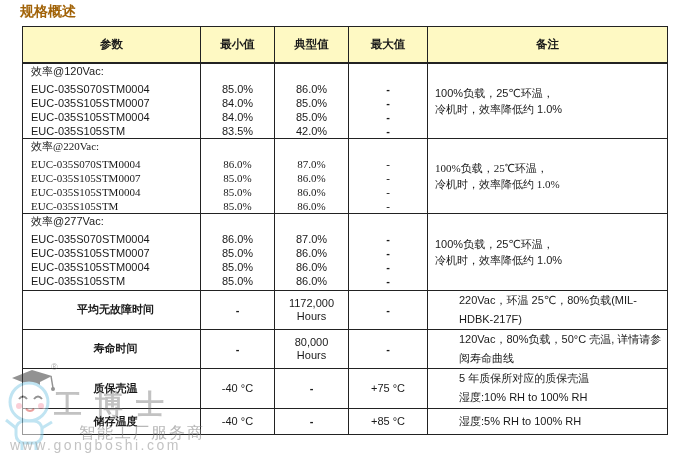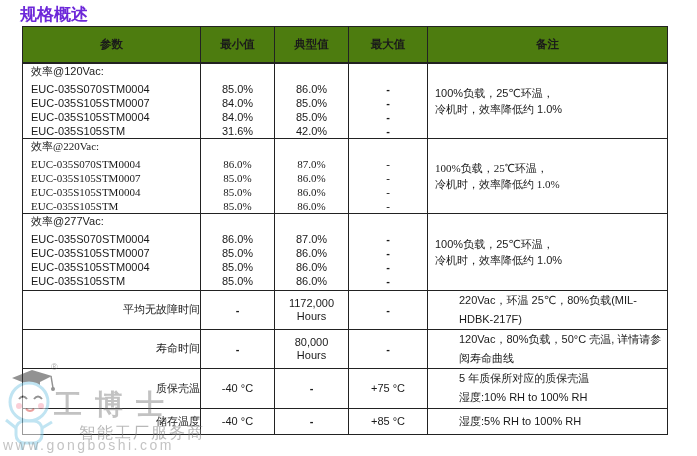--- a/index.html
+++ b/index.html
@@ -1,38 +1,38 @@
 <!DOCTYPE html>
 <html><head>
 <meta charset="utf-8">
 <style>
   * { margin:0; padding:0; box-sizing:border-box; }
   html,body { width:697px; height:456px; background:#ffffff; overflow:hidden;
               font-family:"Liberation Sans","DejaVu Sans",sans-serif; color:#1a1a1a; position:relative; }
 
-  .page-title { position:absolute; left:20px; top:3px; font-size:17px; font-weight:bold; color:#6d28d9; }
+  .page-title { position:absolute; left:20px; top:3px; font-size:14px; font-weight:bold; color:#a16207; }
 
   table.spec { position:absolute; left:22px; top:26px; width:645px; border-collapse:collapse; table-layout:fixed; }
   .spec th, .spec td { border:1px solid #222; font-size:11px; overflow:hidden; }
-  .spec th { background:#4d7c0f; font-weight:bold; font-size:11.5px; text-align:center;
+  .spec th { background:#fef9c3; font-weight:bold; font-size:11.5px; text-align:center;
              height:36px; vertical-align:middle; border-bottom-width:2px; }
 
   
   tr.eff td { vertical-align:top; }
   tr.eff td.param { text-align:left; padding-left:8px; }
   tr.eff .ptitle { line-height:15px; margin-bottom:3px; }
   tr.eff .line { line-height:14px; white-space:nowrap; }
   tr.eff td.val { text-align:center; }
   tr.eff td.val .spacer { height:18px; }
   tr.eff td.rmk { vertical-align:middle; padding:0 0 0 7px; }
   tr.eff td.rmk .rline { line-height:16px; white-space:nowrap; }
 
   
   tr.simple td { vertical-align:middle; text-align:center; }
-  tr.simple td.param { text-align:right; padding-left:8px; }
+  tr.simple td.param { text-align:center; padding-left:8px;font-weight:bold; }
   tr.simple td.rmk { text-align:left; padding-left:7px; }
   tr.simple td.rmk .rline { line-height:19px; white-space:nowrap;margin-left:24px; }
   .tline { line-height:13px; }
   .dash { font-weight:bold; }
 
   
   tr.h-eff1 td { height:71px; }
   tr.h-eff2 td { height:75px;font-family:Liberation Serif, serif; }
   tr.h-eff3 td { height:77px; }
   tr.h-r4 td { height:38px; }
@@ -43,21 +43,21 @@
 
   
   .watermark { position:absolute; left:0; top:360px; width:230px; height:96px; pointer-events:none; }
   .wm-mascot { position:absolute; left:2px; top:4px; opacity:0.55; }
   .wm-reg { position:absolute; left:51px; top:2px; font-size:9px; color:rgba(120,120,120,0.6); }
   .wm-brand { position:absolute; left:54px; top:26px; font-size:28px; font-weight:bold;
               font-family:"DejaVu Serif","Liberation Serif",serif; color:rgba(110,110,110,0.42);
               letter-spacing:13px; white-space:nowrap; }
   .wm-tagline { position:absolute; left:79px; top:63px; font-size:16px; color:rgba(125,125,125,0.55);
                 letter-spacing:2px; white-space:nowrap; }
-  .wm-url { position:absolute; left:3px; top:77px; font-size:14px; color:rgba(135,135,135,0.5);
+  .wm-url { position:absolute; left:10px; top:77px; font-size:14px; color:rgba(135,135,135,0.5);
             letter-spacing:2.5px; white-space:nowrap; }
 </style>
 </head>
 <body>
 
 <div class="page-title">规格概述</div>
 
 <table class="spec">
   <colgroup>
     <col style="width:178px">
@@ -83,21 +83,21 @@
         <div class="line">EUC-035S070STM0004</div>
         <div class="line">EUC-035S105STM0007</div>
         <div class="line">EUC-035S105STM0004</div>
         <div class="line">EUC-035S105STM</div>
       </td>
       <td class="val">
         <div class="spacer"></div>
         <div class="line">85.0%</div>
         <div class="line">84.0%</div>
         <div class="line">84.0%</div>
-        <div class="line">31.6%</div>
+        <div class="line">83.5%</div>
       </td>
       <td class="val">
         <div class="spacer"></div>
         <div class="line">86.0%</div>
         <div class="line">85.0%</div>
         <div class="line">85.0%</div>
         <div class="line">42.0%</div>
       </td>
       <td class="val">
         <div class="spacer"></div>

